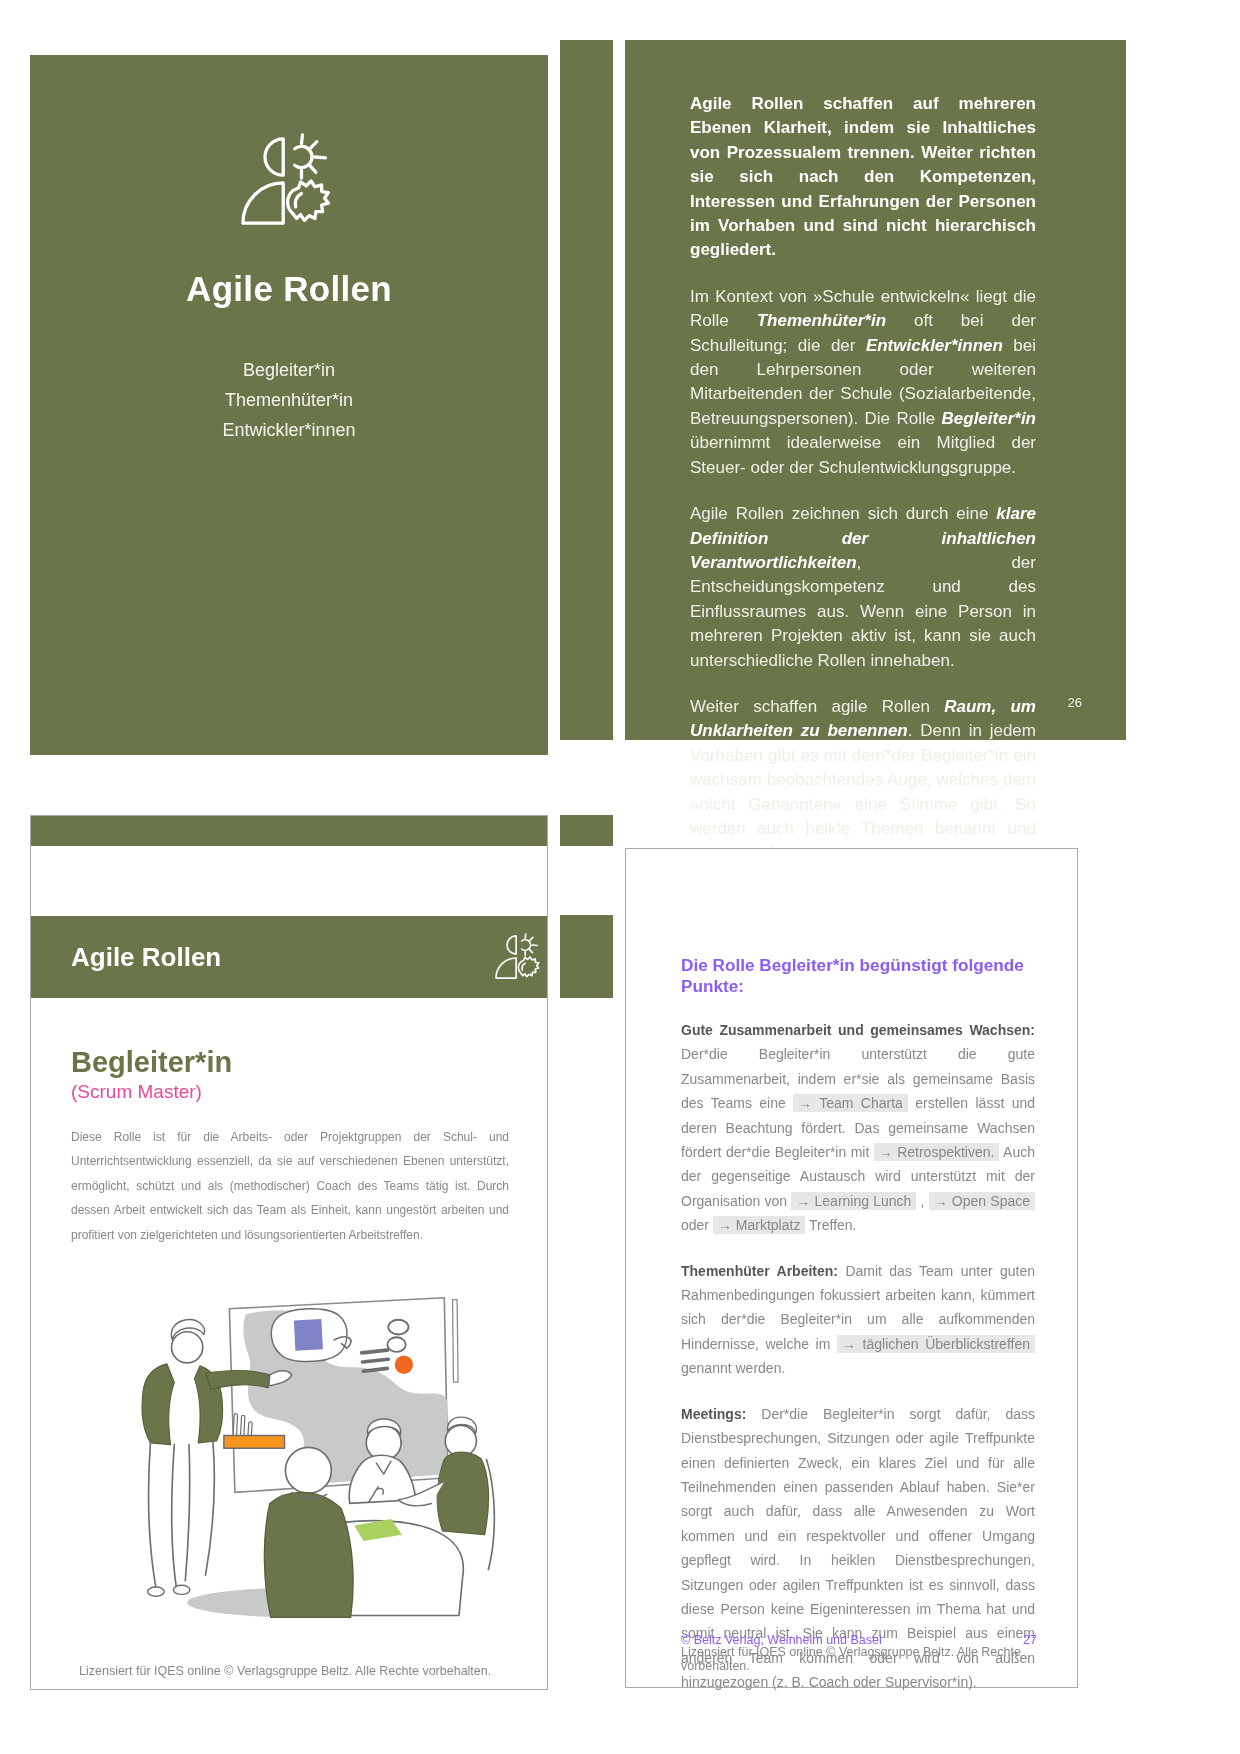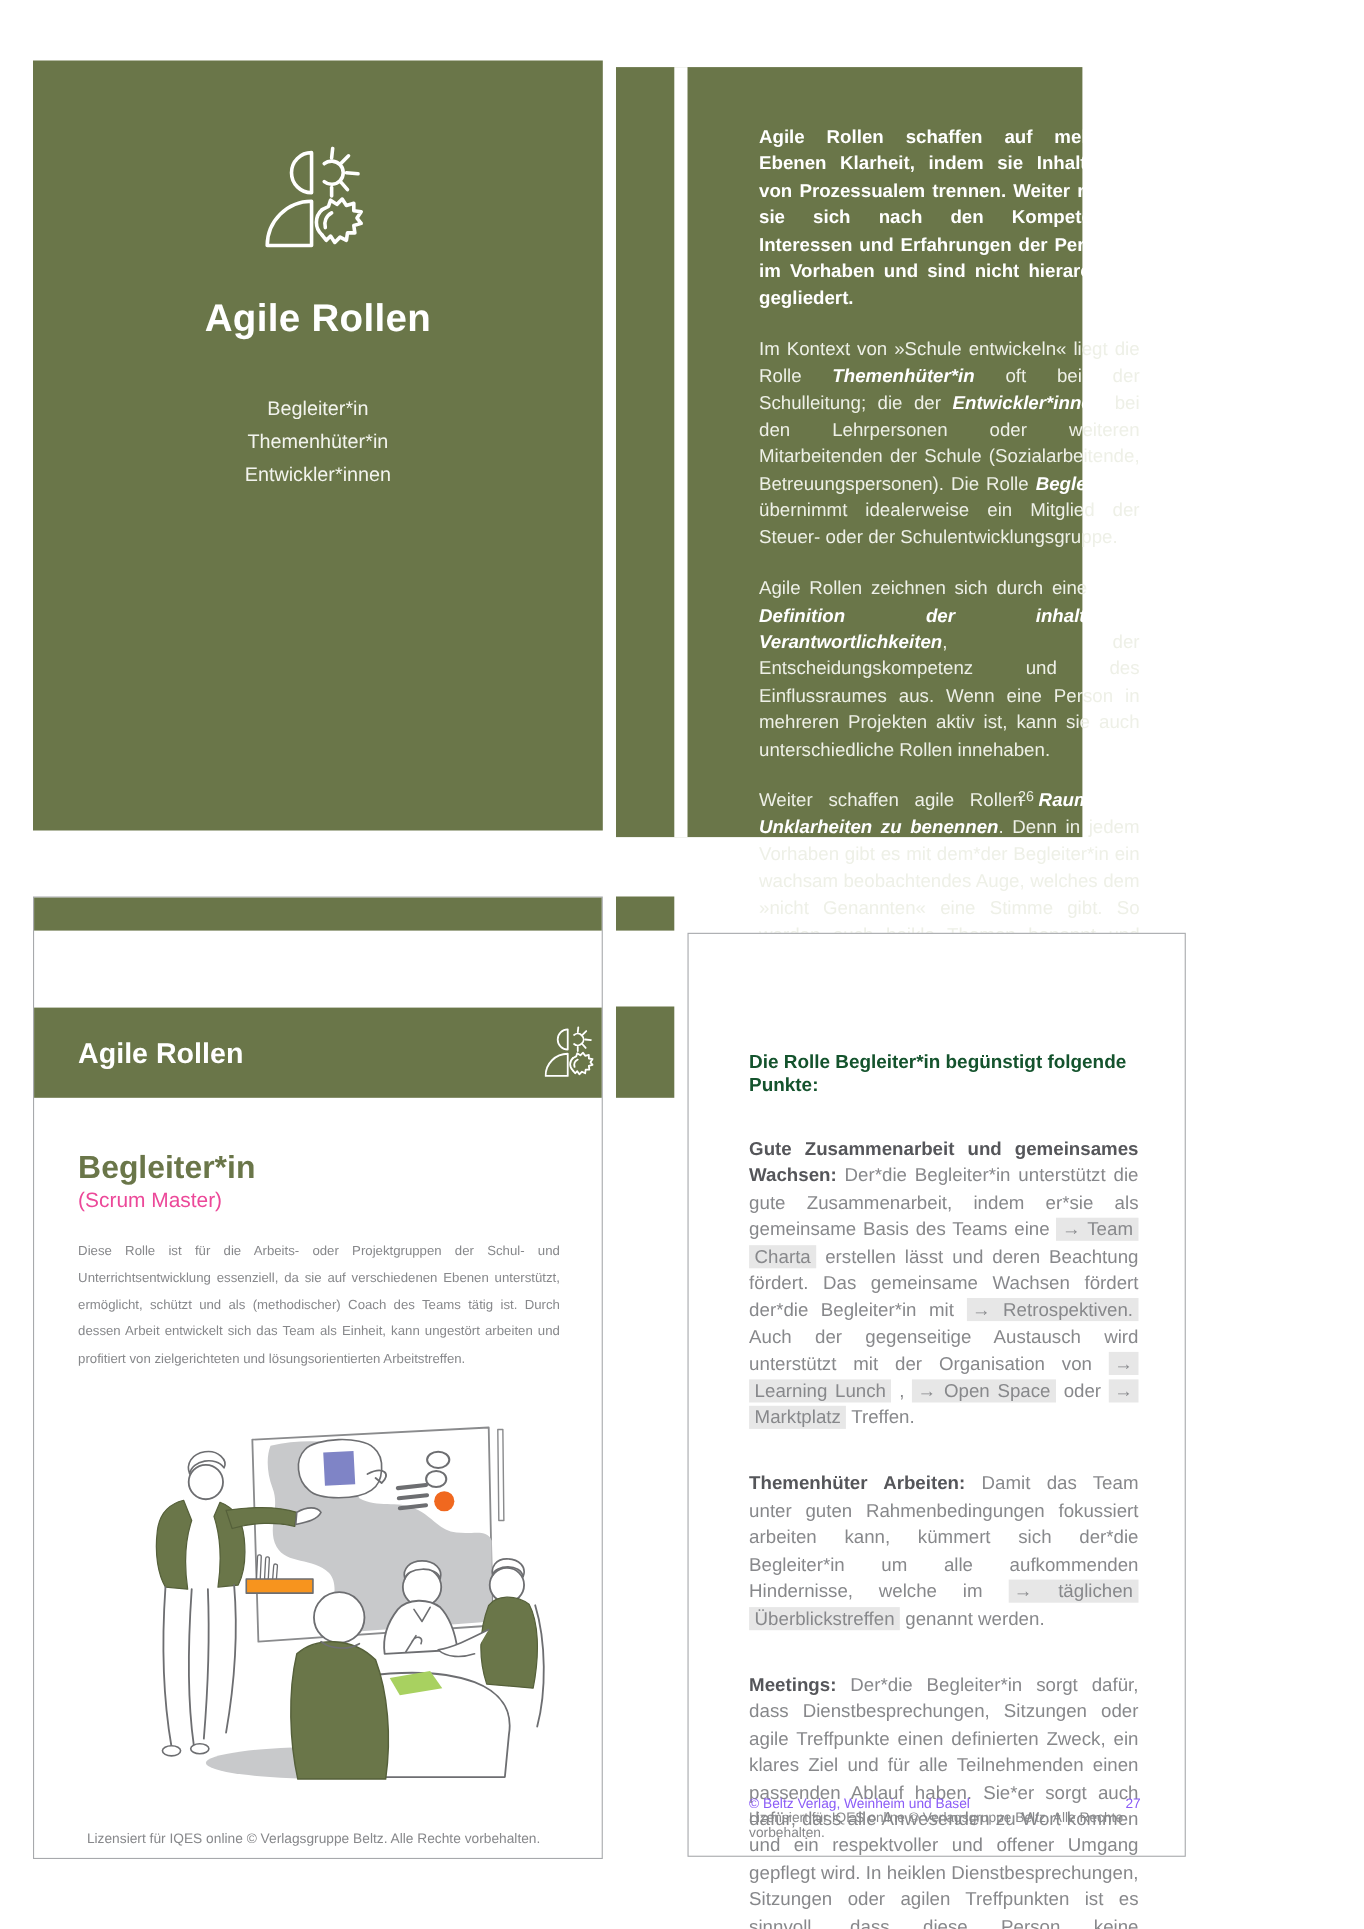--- a/index.html
+++ b/index.html
@@ -11,21 +11,21 @@
   .quad{position:absolute;box-sizing:border-box;}
 
   
   #cover{left:30px;top:55px;width:518px;height:700px;background:var(--green,#6a7649);text-align:center;color:#fff;}
   #cover .icon-large{margin-top:78px;width:98px;height:96px;color:#fff;}
   #cover h1{margin:36px 0 0;font-size:35px;font-weight:700;letter-spacing:.3px;color:#fff;}
   #cover .roles{margin-top:46px;font-size:18px;line-height:30px;color:#f3f4ee;}
   #cover .roles span{display:block;}
 
   
-  #intro{left:560px;top:61px;width:424px;height:700px;background:var(--green,#6a7649);}
+  #intro{left:560px;top:40px;width:566px;height:700px;background:var(--green,#6a7649);}
   #intro .spine{position:absolute;left:53px;top:0;width:12px;height:100%;background:#fff;}
   #intro .content{position:absolute;left:130px;top:52px;width:346px;color:#eef0e7;font-size:17px;line-height:24.4px;text-align:justify;}
   #intro p{margin:0 0 22px;}
   #intro .seg-bold{font-weight:700;color:#ffffff;}
   #intro .seg-bolditalic{font-weight:700;font-style:italic;color:#ffffff;}
   #intro .pagenum{position:absolute;right:44px;bottom:30px;font-size:13px;color:#eef0e7;text-align:center;}
 
   
   #rolepage{left:30px;top:815px;width:518px;height:875px;background:#fff;border:1px solid #a7a9ac;}
   #rolepage .band{height:30px;background:var(--green,#6a7649);}
@@ -38,22 +38,22 @@
   .rp-body .lead{margin:22px 0 0;font-size:12px;line-height:24.4px;color:#87888b;text-align:justify;}
   .illus{display:block;margin:14px auto 0;}
   .rp-footer{position:absolute;left:48px;bottom:11px;font-size:12.5px;color:#87888b;background:rgba(255,255,255,.85);padding:0 3px 0 0;}
 
   
   .stub{position:absolute;left:560px;width:53px;background:var(--green,#6a7649);}
   #stub-a{top:815px;height:31px;}
   #stub-b{top:915px;height:83px;}
   #benefits{left:625px;top:848px;width:453px;height:840px;background:#fff;border:1px solid #a7a9ac;}
   .bp-content{padding:106px 42px 0 55px;}
-  .bp-content h4{margin:0;font-size:17.2px;font-weight:700;color:#14532d;}
-  .bp-content p{margin:36px 0 0;font-size:17px;line-height:24.4px;color:#87888b;text-align:justify;}
+  .bp-content h4{margin:0;font-size:17.2px;font-weight:700;color:#8b5cf6;}
+  .bp-content p{margin:21px 0 0;font-size:14px;line-height:24.4px;color:#87888b;text-align:justify;}
   #benefits .seg-bold{font-weight:700;color:#55565a;}
   #benefits .seg-link{background:var(--highlight_bg,#e7e7e7);padding:1px 5px;box-decoration-break:clone;-webkit-box-decoration-break:clone;}
   .bp-foot1{position:absolute;left:55px;right:40px;bottom:40px;font-size:12.5px;color:#8b5cf6;display:flex;justify-content:space-between;}
   .bp-foot2{position:absolute;left:55px;bottom:14px;font-size:12.5px;color:#87888b;}
 </style>
 </head>
 <body>
 
 <svg width="0" height="0" style="position:absolute" aria-hidden="true">
   <defs>

